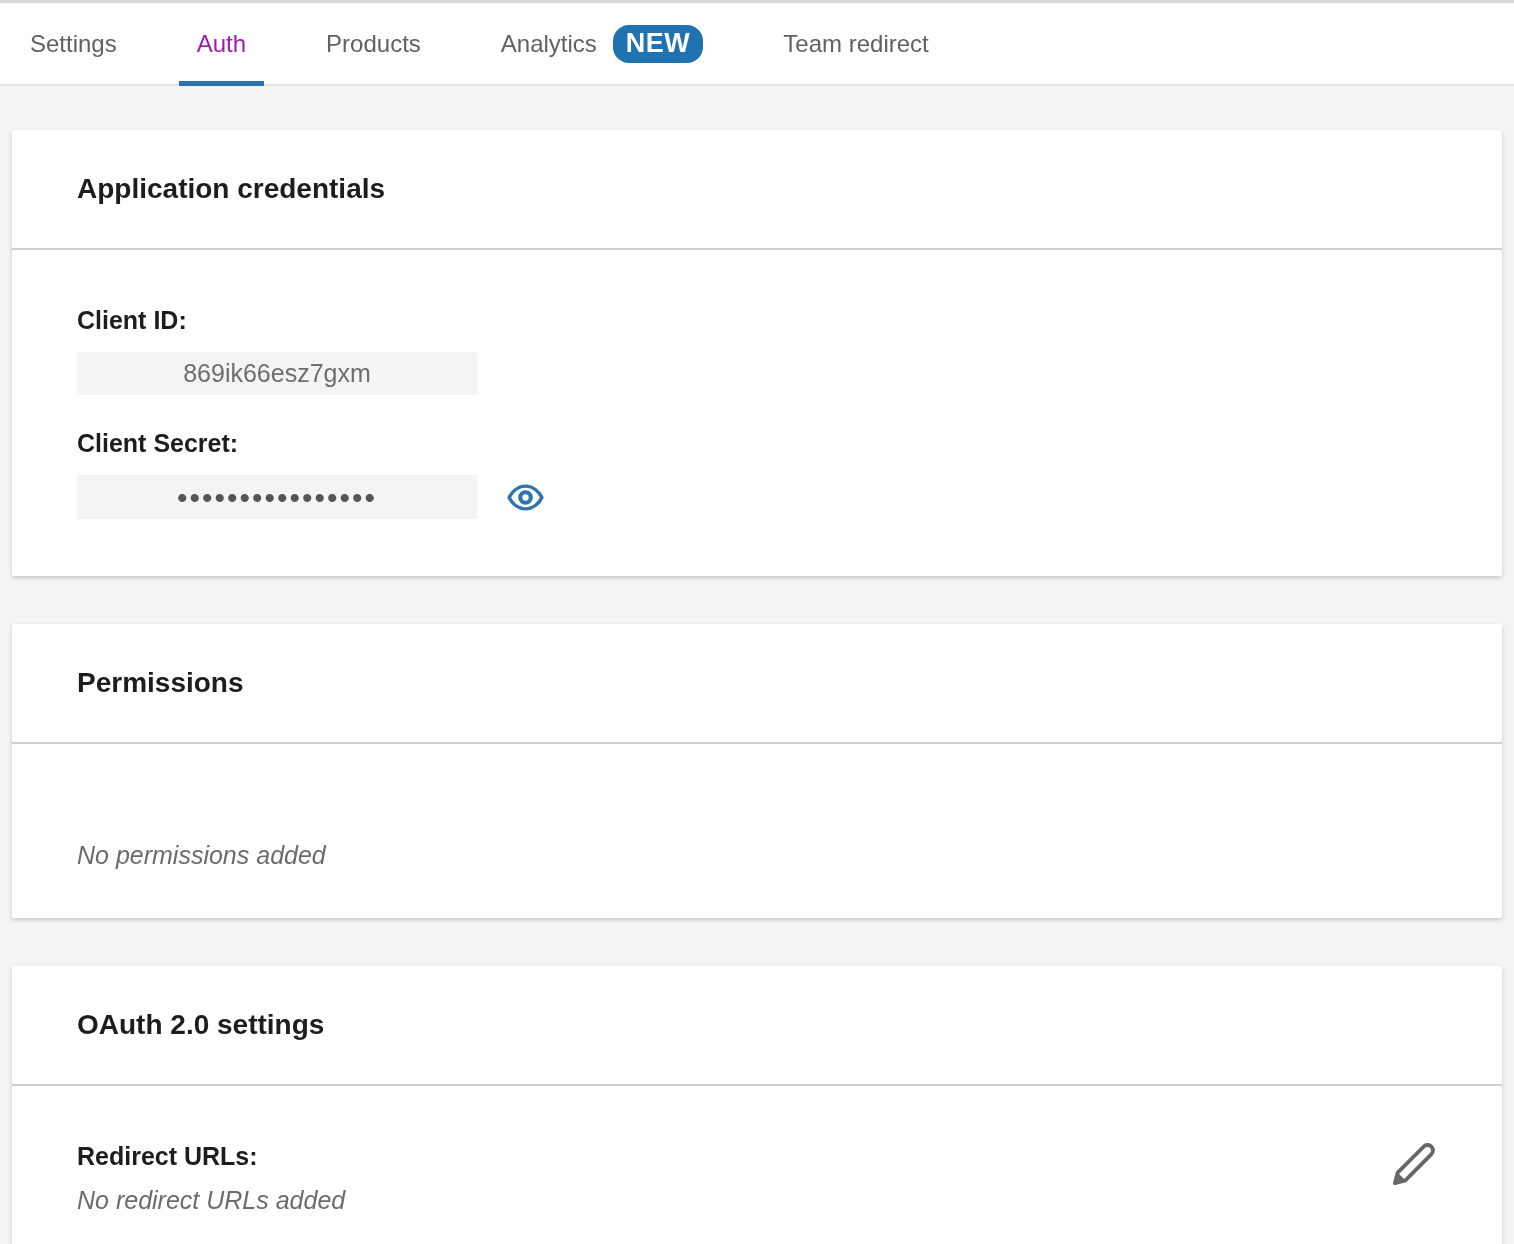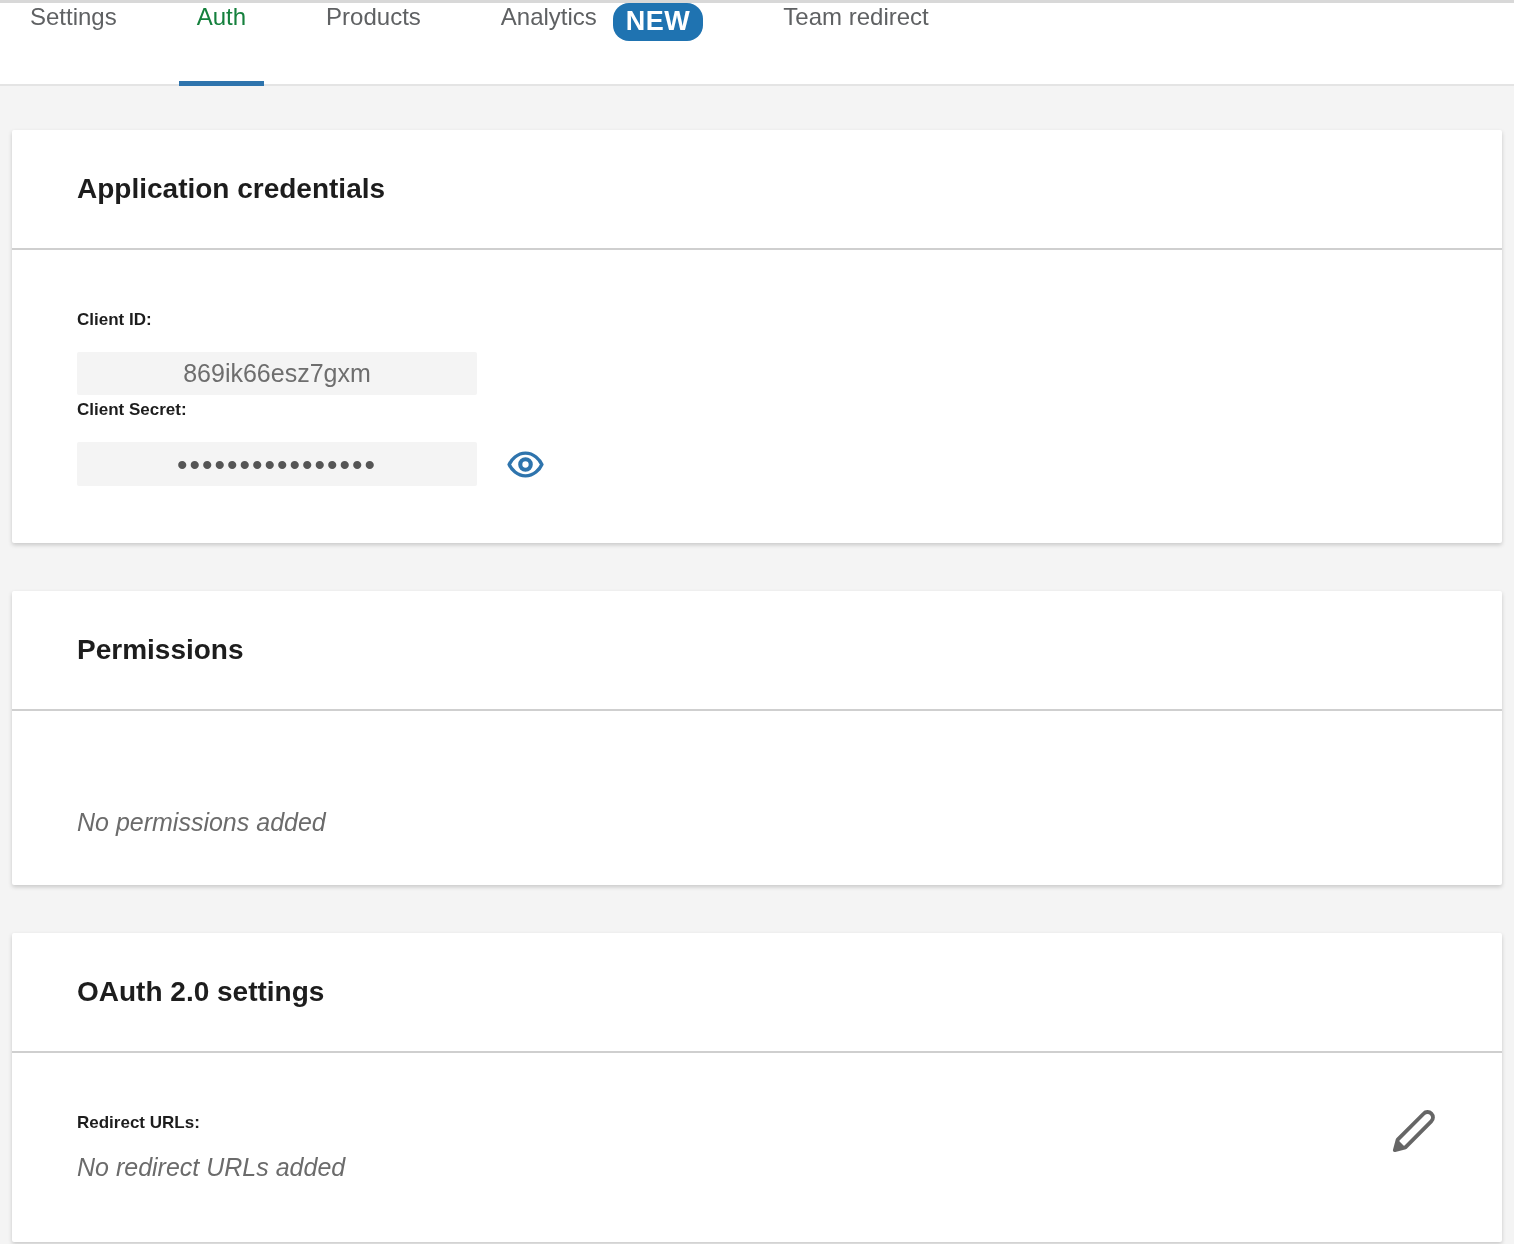--- a/index.html
+++ b/index.html
@@ -16,29 +16,29 @@
     height: 86px;
     border-top: 3px solid #d8d8d8;
     border-bottom: 2px solid #e4e4e4;
     display: flex;
     align-items: stretch;
     padding-left: 30px;
     gap: 80px;
   }
   .tab {
     display: flex;
-    align-items: flex-start;
+    align-items: center;
     position: relative;
     font-size: 24px;
     font-weight: 500;
     color: #5f6163;
     cursor: pointer;
     white-space: nowrap;
   }
-  .tab.active { color: #15803d; }
+  .tab.active { color: #a21caf; }
   .tab.active::after {
     content: "";
     position: absolute;
     left: -18px; right: -18px;
     bottom: -2px;
     height: 5px;
     background: #2e74ad;
   }
   .badge {
     margin-left: 16px;
@@ -66,27 +66,27 @@
   }
   .card-title {
     font-size: 28px;
     font-weight: 700;
     color: #1d1d1d;
     line-height: 30px;
   }
   .card-body { padding: 55px 65px 57px; }
 
   .field-label {
-    font-size: 17px;
+    font-size: 25px;
     font-weight: 700;
     color: #1d1d1d;
     line-height: 30px;
     margin-bottom: 17px;
   }
-  .field-label.second { }
+  .field-label.second { margin-top: 33px; }
 
   .text-box {
     display: block;
     width: 400px;
     height: 43px;
     background: #f4f4f4;
     border: none;
     border-radius: 2px;
     padding: 0 20px;
     font-family: "Liberation Sans", sans-serif;

